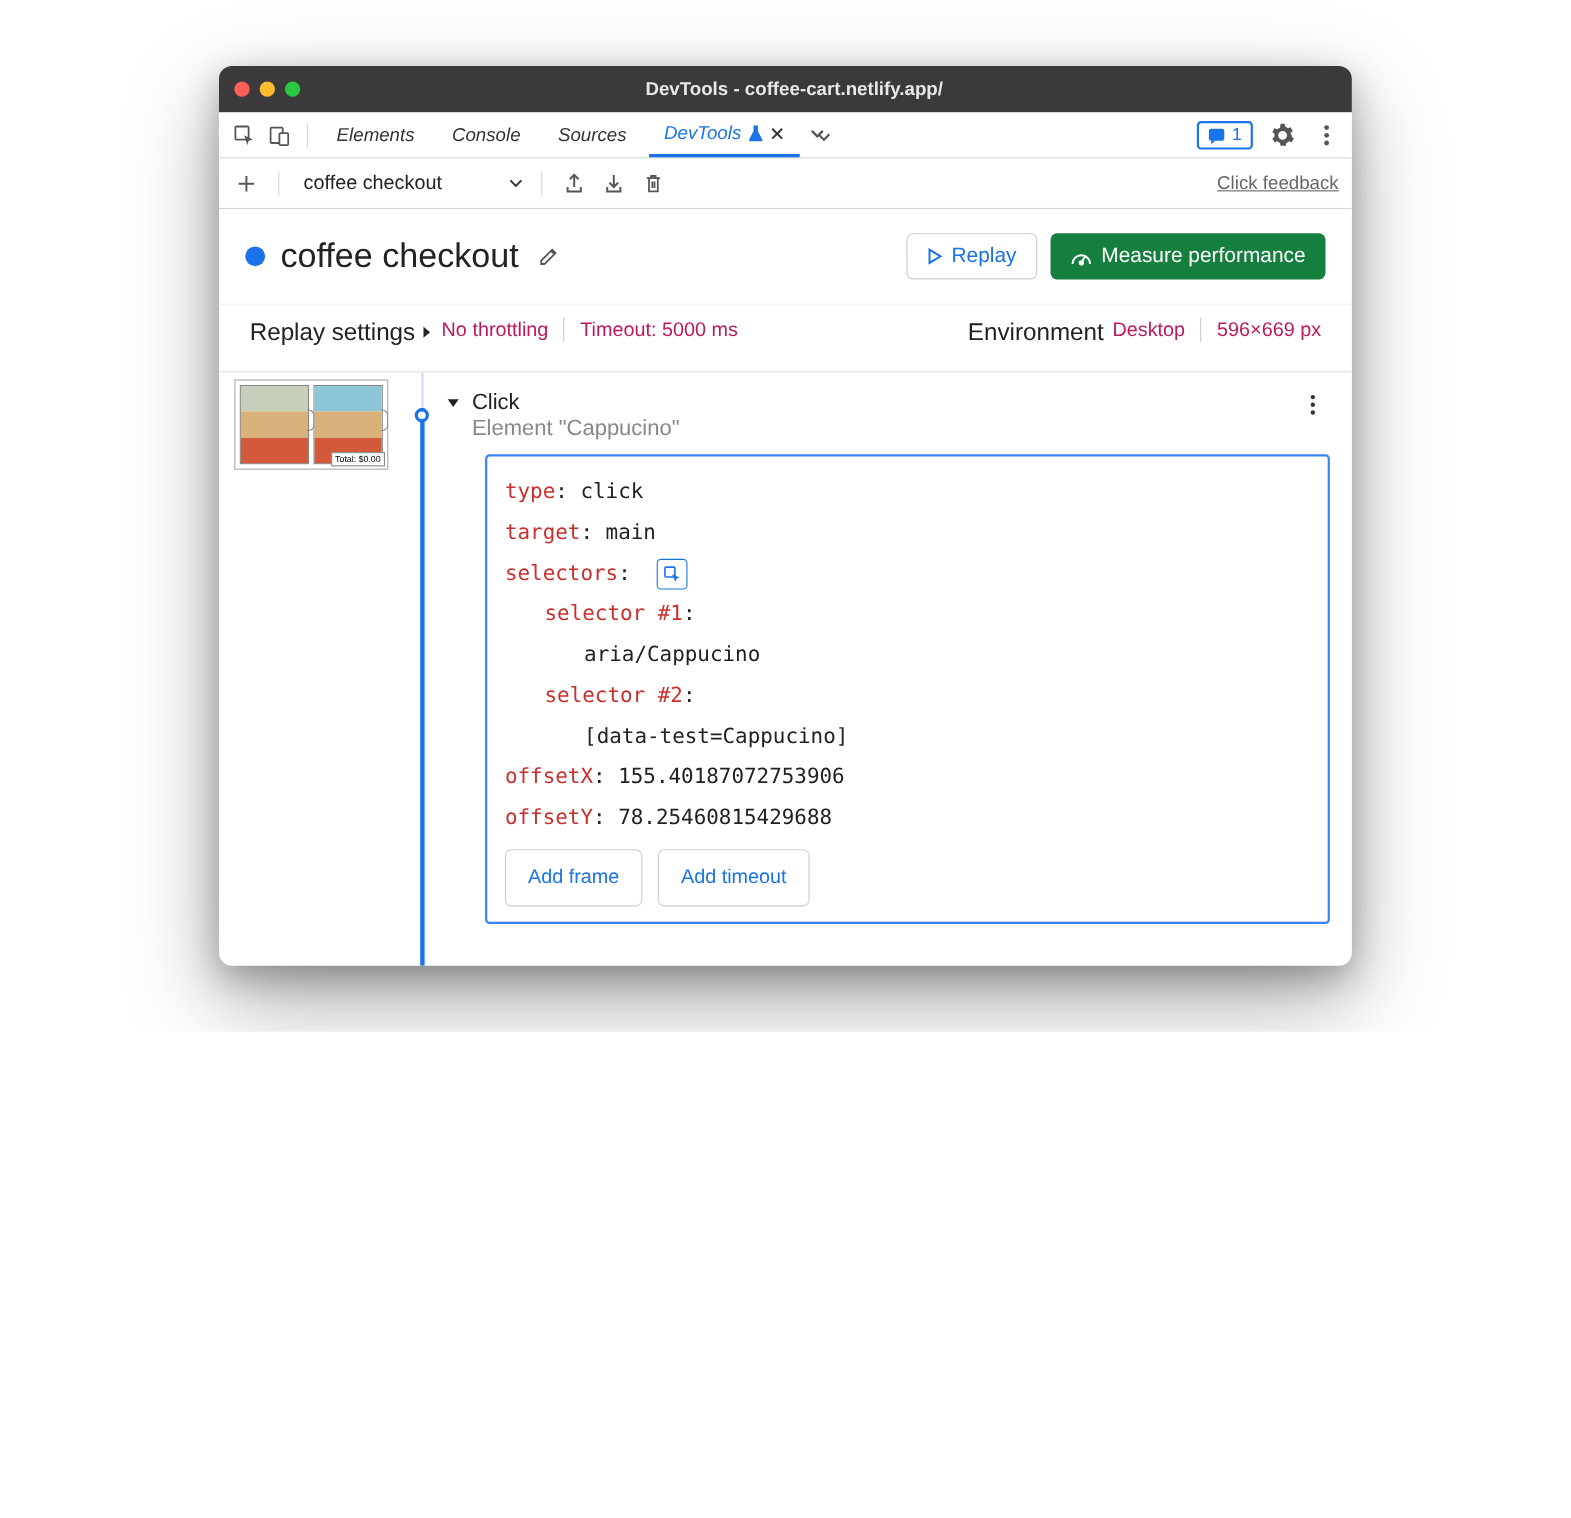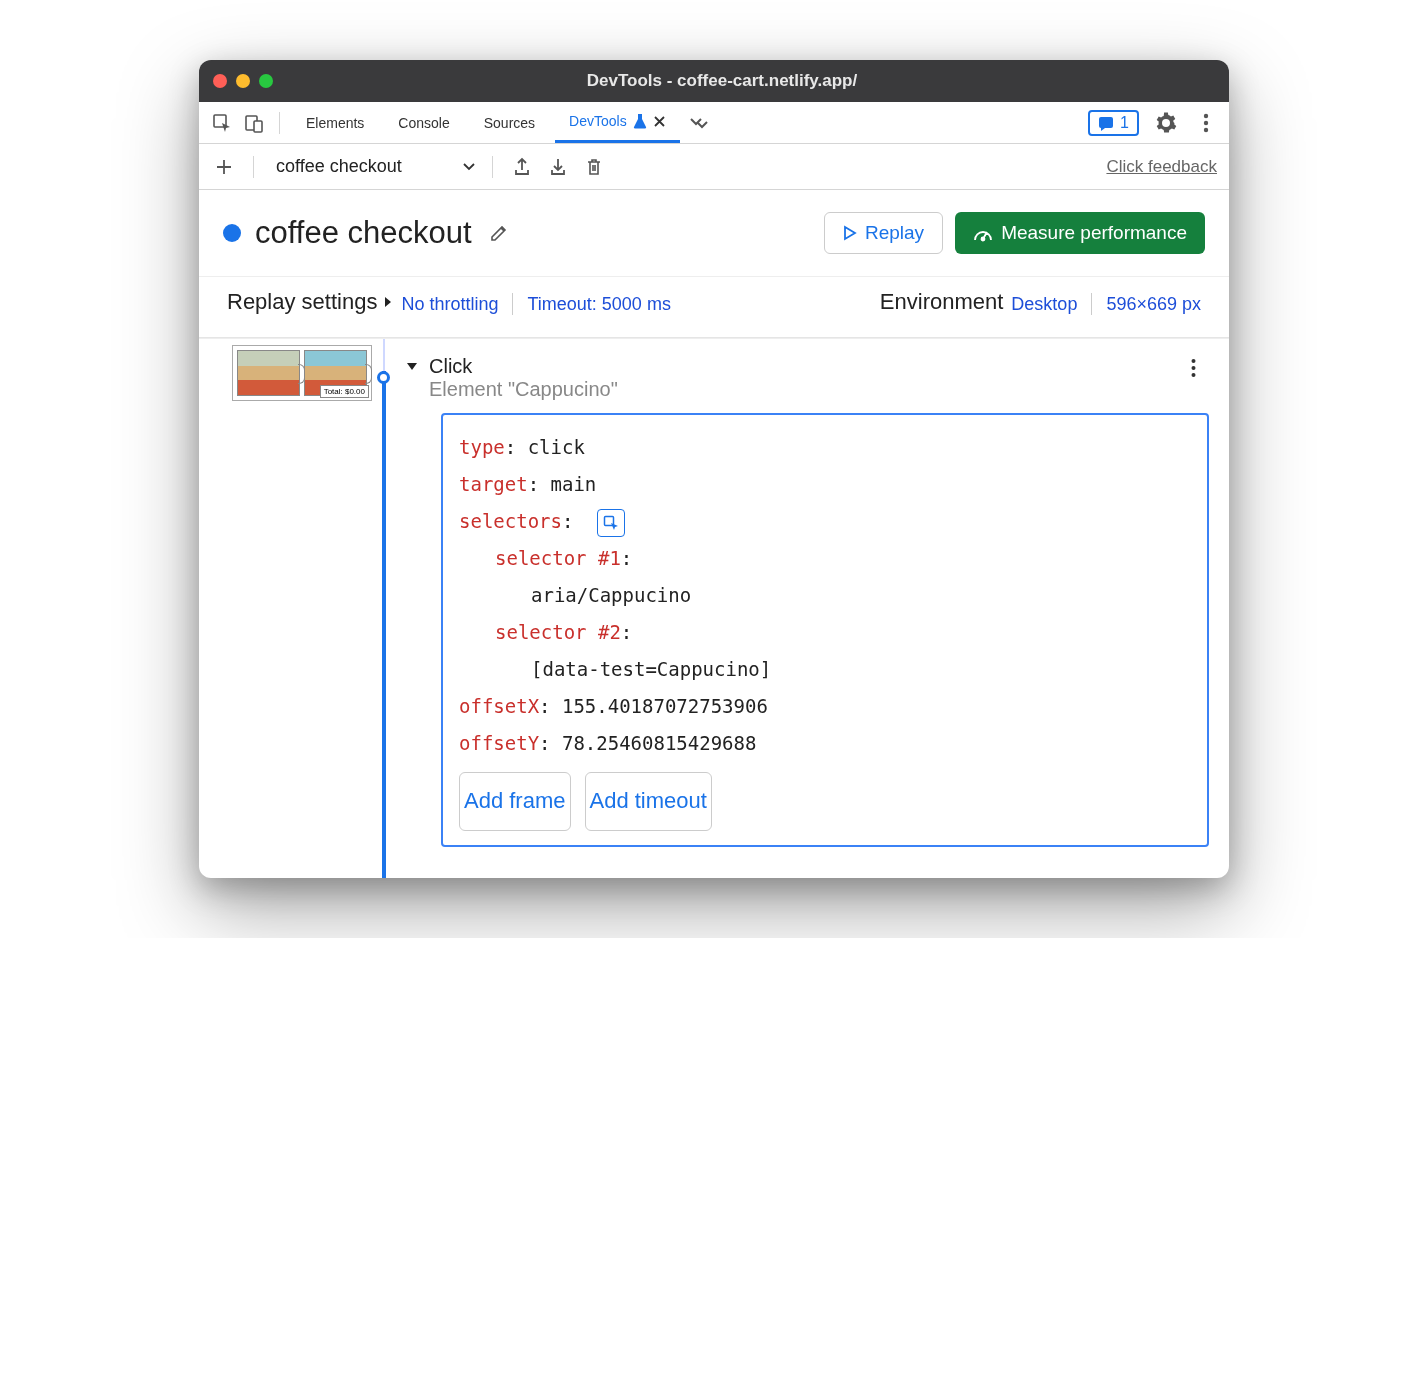--- a/index.html
+++ b/index.html
@@ -41,21 +41,21 @@
   display: flex; align-items: center;
   height: 42px; border-bottom: 1px solid #d5d5d5;
   padding: 0 10px; gap: 6px;
 }
 .icon-slot {
   width: 26px; height: 26px;
   display: inline-flex; align-items: center; justify-content: center;
   color: #555;
 }
 .tab-divider { width: 1px; height: 22px; background: #d5d5d5; margin: 0 6px; }
-.tab { padding: 18px 14px; height: 100%; display: flex; align-items: center; color: #333; font-size: 14px; gap: 6px; }
+.tab { padding: 18px 14px; height: 100%; display: flex; align-items: center; color: #333; font-size: 17px; gap: 6px; font-style: italic; }
 .tab.active { color: #1a73e8; border-bottom: 3px solid #1a73e8; font-weight: 500; }
 .tabbar-right { margin-left: auto; display: flex; align-items: center; gap: 14px; }
 .issues-badge {
   border: 2px solid #1a73e8; border-radius: 4px;
   padding: 2px 8px; display: flex; align-items: center; gap: 6px;
   color: #1a73e8; font-size: 16px; font-weight: 500;
 }
 .toolbar {
   display: flex; align-items: center; height: 46px;
   padding: 0 12px; border-bottom: 1px solid #d5d5d5; gap: 10px;
@@ -78,27 +78,27 @@
 .btn-outline { border: 1px solid #ccc; color: #1a73e8; background: #fff; }
 .btn-primary { background: #15803d; color: #fff; border: none; }
 .header-actions { margin-left: auto; display: flex; gap: 12px; }
 .settings-row {
   display: flex; padding: 12px 28px 22px;
   border-top: 1px solid #eee; border-bottom: 1px solid #e5e5e5;
 }
 .settings-col { display: flex; flex-direction: row; gap: 8px; }
 .settings-col.right { margin-left: auto; }
 .settings-title { font-size: 22px; color: #222; display: flex; align-items: center; gap: 6px; }
-.settings-sub { font-size: 18px; color: #1d4ed8; display: flex; align-items: flex-end; gap: 14px; }
+.settings-sub { font-size: 18px; color: #be185d; display: flex; align-items: flex-start; gap: 14px; }
 .sub-sep { width: 1px; height: 22px; background: #ccc; }
 .main-area { display: flex; height: 540px; border-top: 1px solid #eee; }
 .thumb-col { width: 172px; padding: 6px 14px; }
 .thumb {
-  width: 140px; height: 56px; border: 1px solid #aaa; background: #fff;
-  display: flex; gap: 4px; padding: 4px; position: relative; margin-left: 19px;
+  width: 140px; height: 82px; border: 1px solid #aaa; background: #fff;
+  display: flex; gap: 4px; padding: 4px; position: relative;
 }
 .cup {
   flex: 1; border: 1px solid #888; display: flex; flex-direction: column;
   position: relative;
 }
 .cup::after {
   content: ""; position: absolute; right: -6px; top: 30%;
   width: 6px; height: 18px; border: 1px solid #888; border-left: none;
   border-radius: 0 6px 6px 0;
 }
@@ -136,22 +136,22 @@
 .indent-1 { padding-left: 36px; }
 .indent-2 { padding-left: 72px; }
 .selector-icon {
   display: inline-flex; width: 28px; height: 28px;
   border: 1.5px solid #1a73e8; border-radius: 4px;
   align-items: center; justify-content: center; vertical-align: middle;
   margin-left: 12px;
 }
 .pill-row { display: flex; gap: 14px; margin-top: 10px; }
 .pill {
-  border: 1px solid #ccc; border-radius: 6px; padding: 7px 4px;
-  color: #1a73e8; font-size: 22px; font-family: -apple-system, sans-serif;
+  border: 1px solid #ccc; border-radius: 6px; padding: 7px 20px;
+  color: #1a73e8; font-size: 18px; font-family: -apple-system, sans-serif;
 }
 svg { display: block; }
 </style>
 </head>
 <body>
 
 <div class="window">
 
   <div class="titlebar">
     <div class="tl-buttons">

